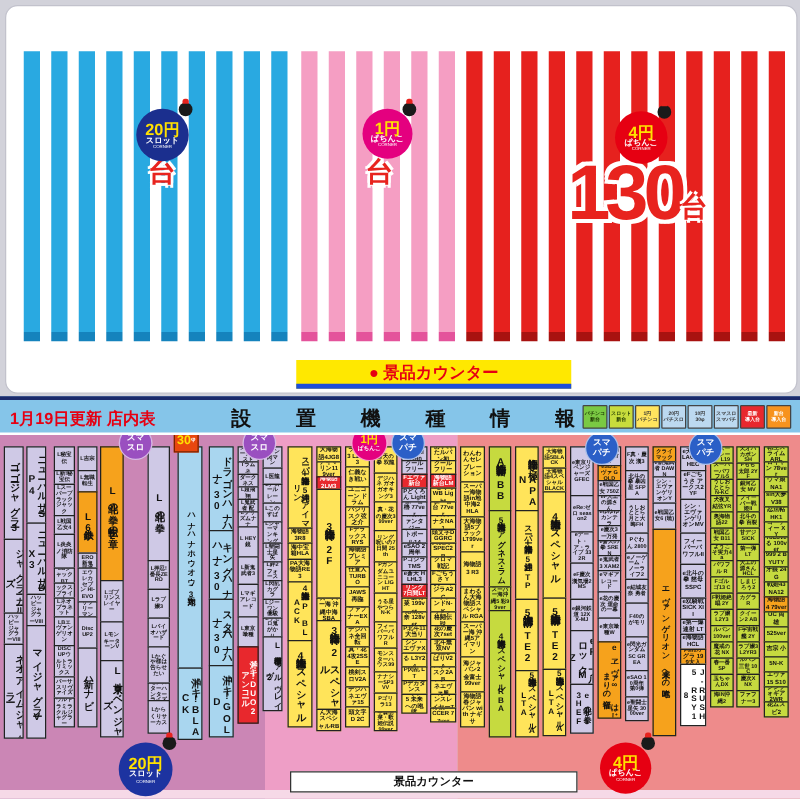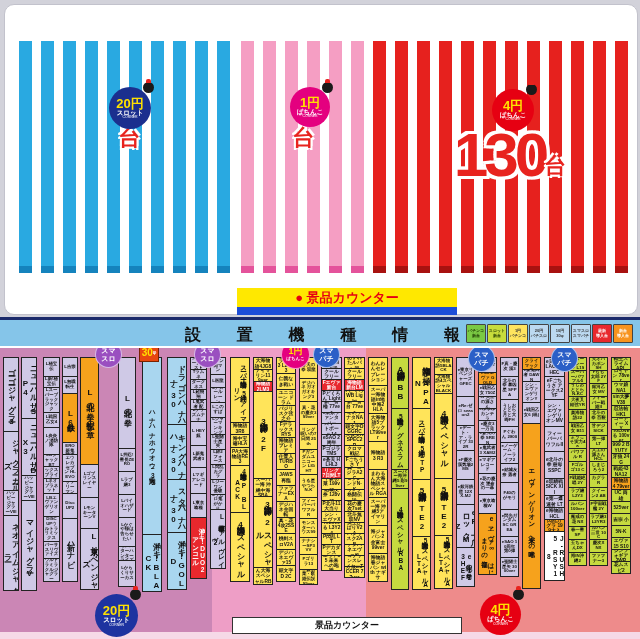--- a/index.html
+++ b/index.html
@@ -15,21 +15,21 @@
   .count .unit{font-weight:900;font-size:22px;color:#e8231e;margin:0 0 2px -1px;
      text-shadow:-2px -2px 0 #fff,2px -2px 0 #fff,-2px 2px 0 #fff,2px 2px 0 #fff;}
   .denom-badge{position:absolute;border-radius:50%;text-align:center;color:#fff;z-index:4;
      display:flex;flex-direction:column;align-items:center;justify-content:center;line-height:1;}
   .denom-badge .d1{color:#ffe100;font-weight:900;}
   .denom-badge .d2{color:#fff;font-weight:700;}
   .denom-badge .d3{color:#fff;font-weight:400;}
   .devil{position:absolute;top:-5px;right:-3px;width:11px;height:11px;background:#1a1a1a;border-radius:50%;}
   .devil:after{content:"";position:absolute;left:3px;top:-3px;width:5px;height:4px;background:#e8231e;border-radius:2px 2px 0 0;}
   #prize-ribbon{position:absolute;left:232px;top:283px;width:220px;height:19px;background:#ffe800;
-     border-bottom:8px solid #1d4ed8;display:flex;align-items:center;justify-content:center;
+     border-bottom:4px solid #1d4ed8;display:flex;align-items:center;justify-content:center;
      color:#e60012;font-weight:900;font-size:13px;}
   
   #bottom{position:absolute;left:0;top:317px;width:640px;height:322px;}
   #info-header{position:absolute;left:0;top:0;width:640px;height:31px;background:#85c5e9;
      border-top:3px solid #1b2a6b;box-sizing:border-box;border-bottom:2px solid #fff;}
   #date{position:absolute;left:8px;top:6px;color:#e60012;font-weight:900;font-size:13px;}
   #title{position:absolute;left:185px;top:5px;width:275px;display:flex;justify-content:space-between;
      color:#111;font-weight:900;font-size:16px;}
   #legend{position:absolute;left:466px;top:4px;display:flex;gap:1px;}
   .chip{width:20px;height:19px;border:1px solid #444;box-sizing:border-box;border-radius:1px;
@@ -117,20 +117,21 @@
         <span class="unit">台</span>
       </div>
     </div>
   <div id="prize-ribbon">
     <span>● 景品カウンター</span>
   </div>
 </div>
 
 <div id="bottom">
   <div id="info-header">
+    <span id="date">1月19日更新 店内表</span>
     <div id="title">
         <span>設</span>
         <span>置</span>
         <span>機</span>
         <span>種</span>
         <span>情</span>
         <span>報</span>
       </div>
     <div id="legend">
         <div class="chip" style="background: rgb(122, 201, 67); color: rgb(26, 51, 0);">パチンコ

